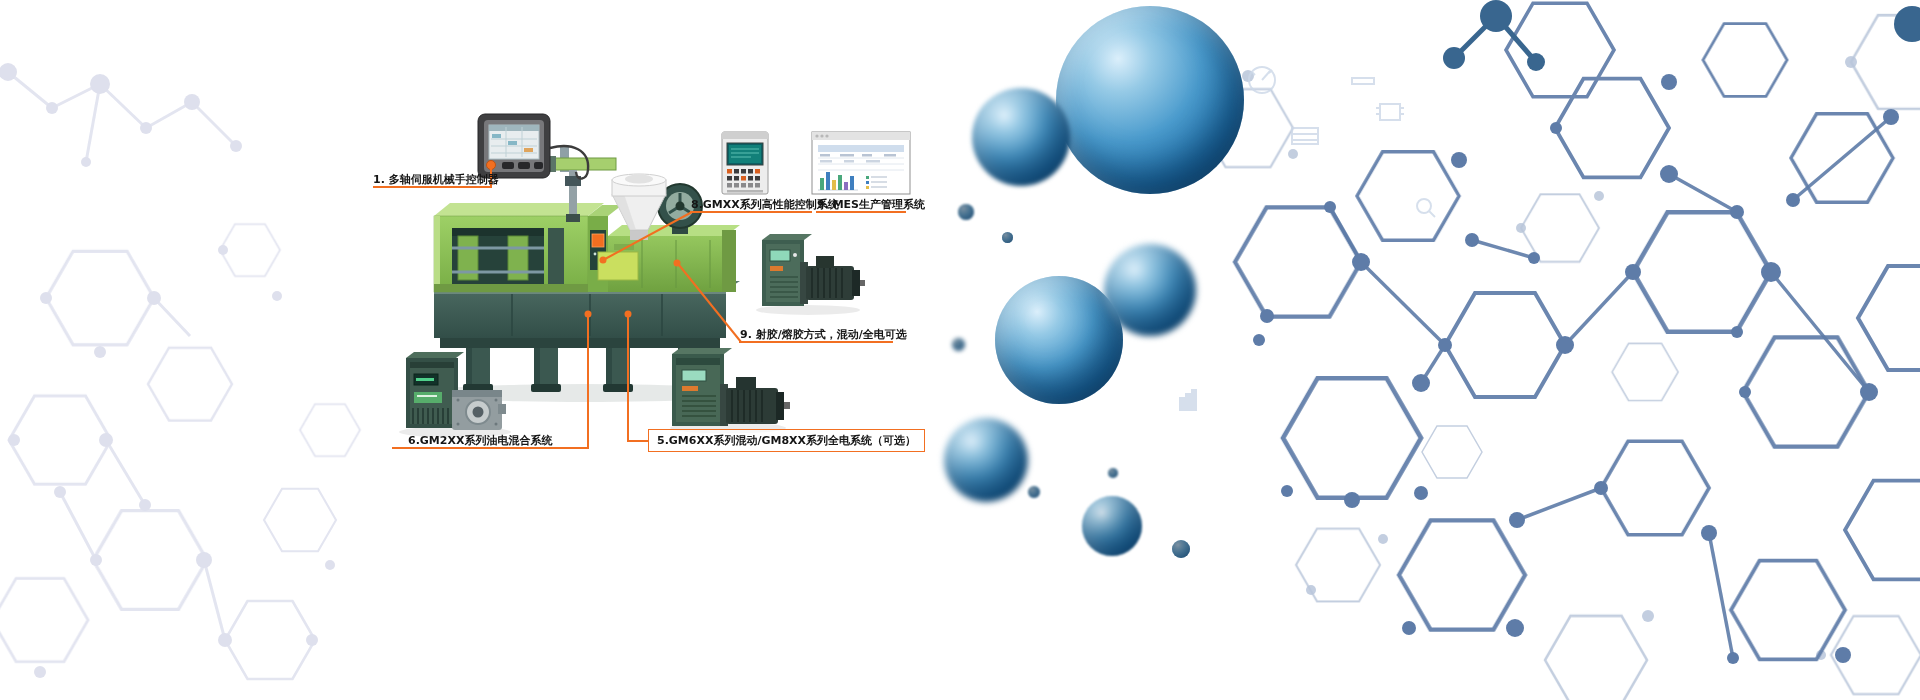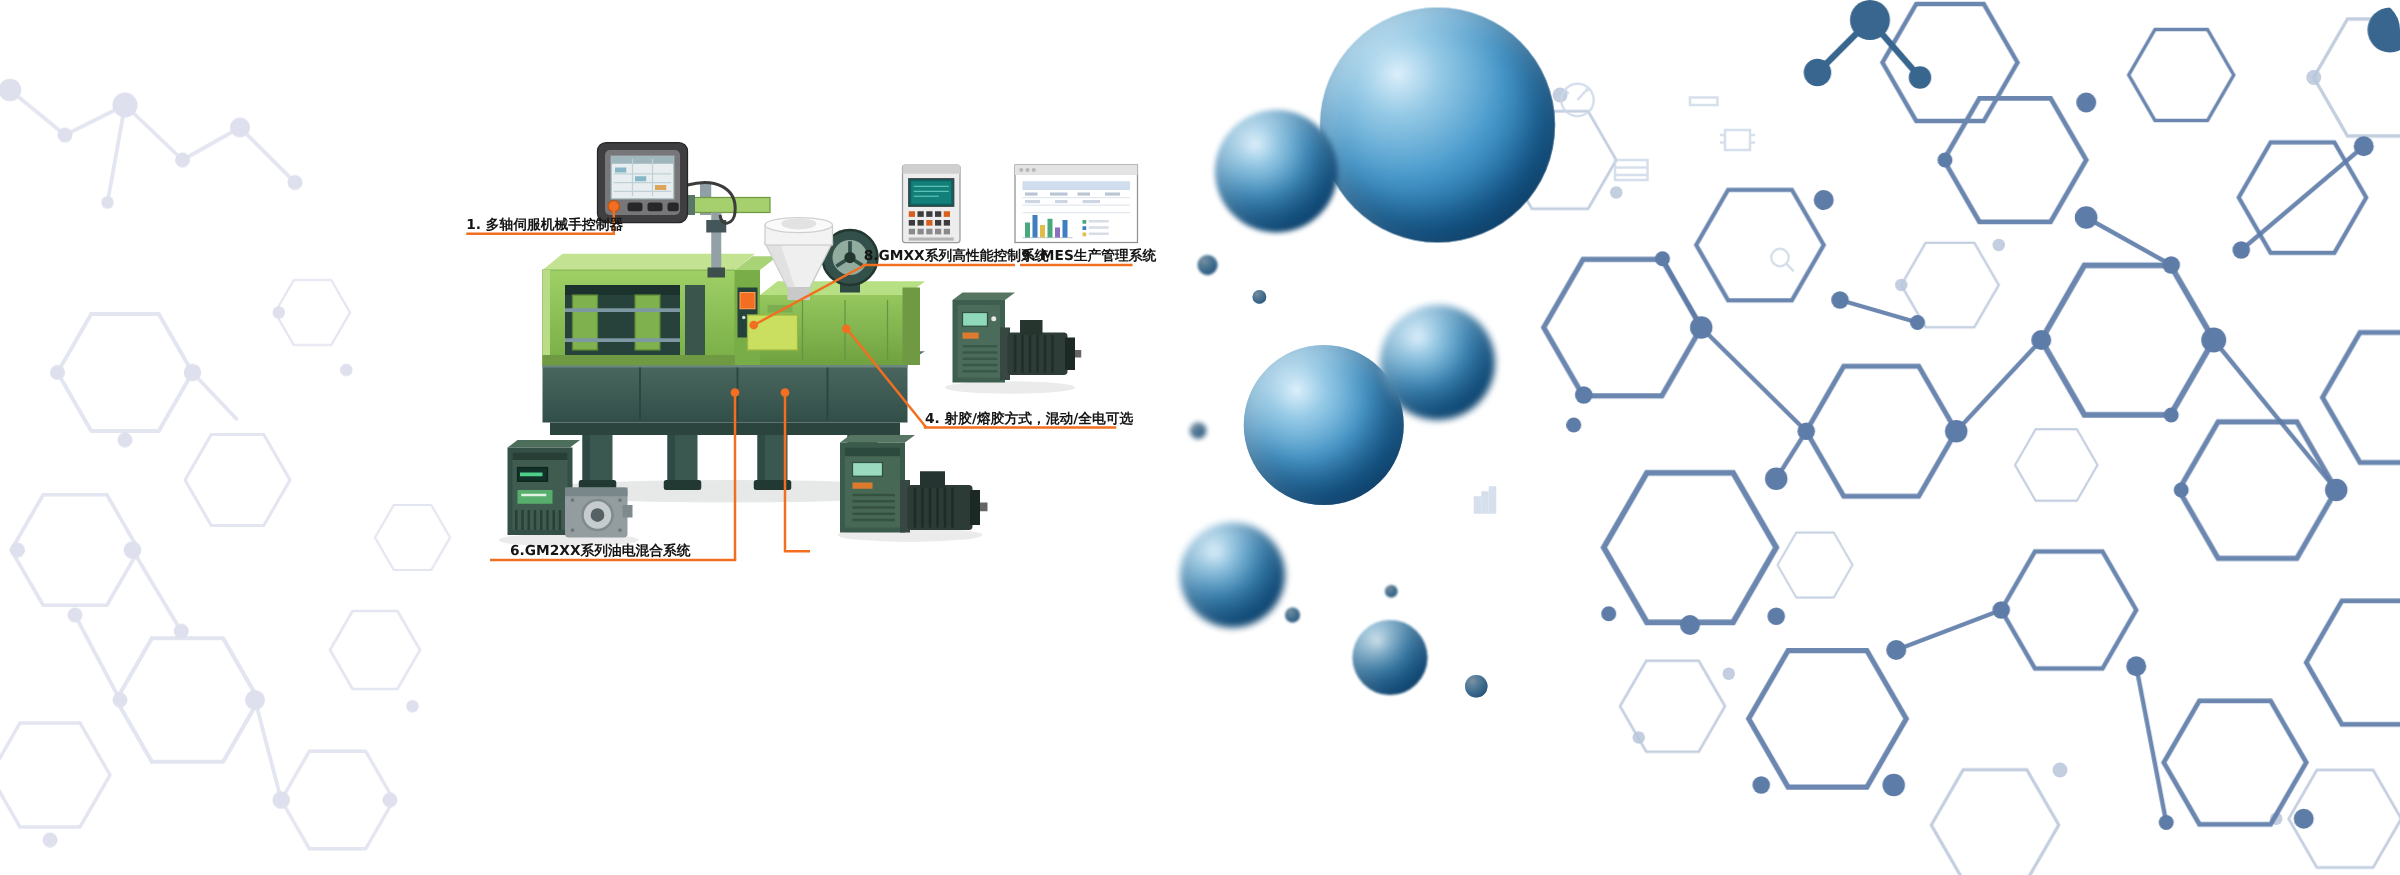--- a/index.html
+++ b/index.html
@@ -1,18 +1,18 @@
 <!DOCTYPE html>
 <html><head>
 <meta charset="utf-8">
 <style>
   * { margin:0; padding:0; box-sizing:border-box; }
   html,body { width:1920px; height:700px; background:#ffffff; overflow:hidden;
               font-family:"DejaVu Sans","Liberation Sans",sans-serif; }
-  .canvas { position:relative; width:1920px; height:700px; background:#ffffff; overflow:hidden;border-radius:24px; }
+  .canvas { position:relative; width:1920px; height:700px; background:#ffffff; overflow:hidden; }
   .layer  { position:absolute; left:0; top:0; }
   .z1{z-index:1}.z2{z-index:2}.z4{z-index:4}
   .sphere { position:absolute; z-index:3; border-radius:50%;
             background:radial-gradient(circle at 33% 28%, #dbeffb 0%, #96cae6 18%, #4a9bcd 45%, #1e6fa9 70%, #0d4a7c 92%);
             box-shadow:inset -14px -20px 34px rgba(5,33,62,.5), inset 8px 10px 20px rgba(255,255,255,.35); }
   .callout { position:absolute; z-index:6; font-size:11px; font-weight:700; color:#151515;
              white-space:nowrap; letter-spacing:0; }
   .callout.boxed { border:1px solid #f26f21; padding:3px 8px; background:rgba(255,255,255,.65); }
 </style>
 </head>
@@ -488,16 +488,17 @@
       <circle cx="603" cy="260" r="3.5"></circle>
       <circle cx="677" cy="263" r="3.5"></circle>
       <circle cx="628" cy="314" r="3.5"></circle>
       <circle cx="588" cy="314" r="3.5"></circle>
     </g>
   </svg>
 
   <div class="callout" style="left:373px;top:172px">1. 多轴伺服机械手控制器</div>
   <div class="callout" style="left:691px;top:197px">8.GMXX系列高性能控制系统</div>
   <div class="callout" style="left:817px;top:197px">9. MES生产管理系统</div>
-  <div class="callout" style="left:740px;top:327px">4. 射胶/熔胶方式，混动/全电可选</div>
+  <div class="callout" style="left:740px;top:327px">9. 射胶/熔胶方式，混动/全电可选</div>
+  <div class="callout boxed" style="left:648px;top:429px">5.GM6XX系列混动/GM8XX系列全电系统（可选）</div>
   <div class="callout" style="left:408px;top:433px">6.GM2XX系列油电混合系统</div>
 
 </div>
 
 </body></html>

